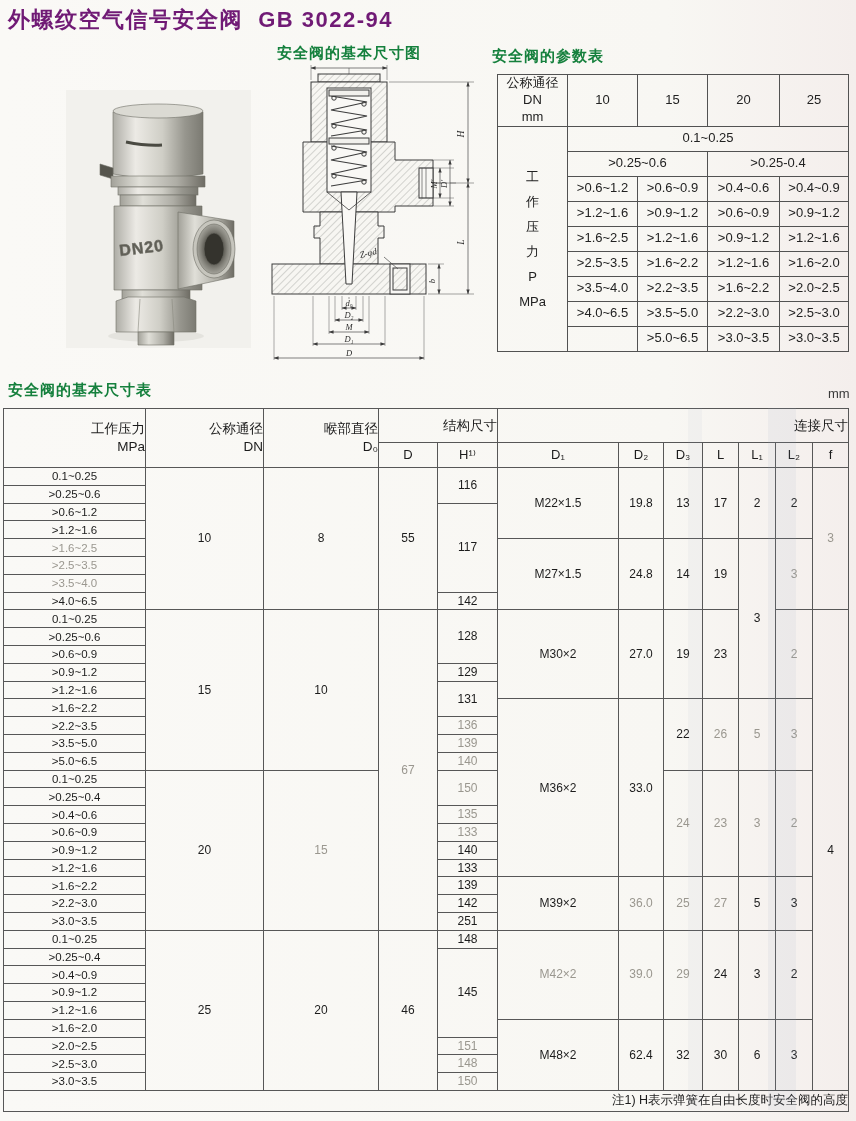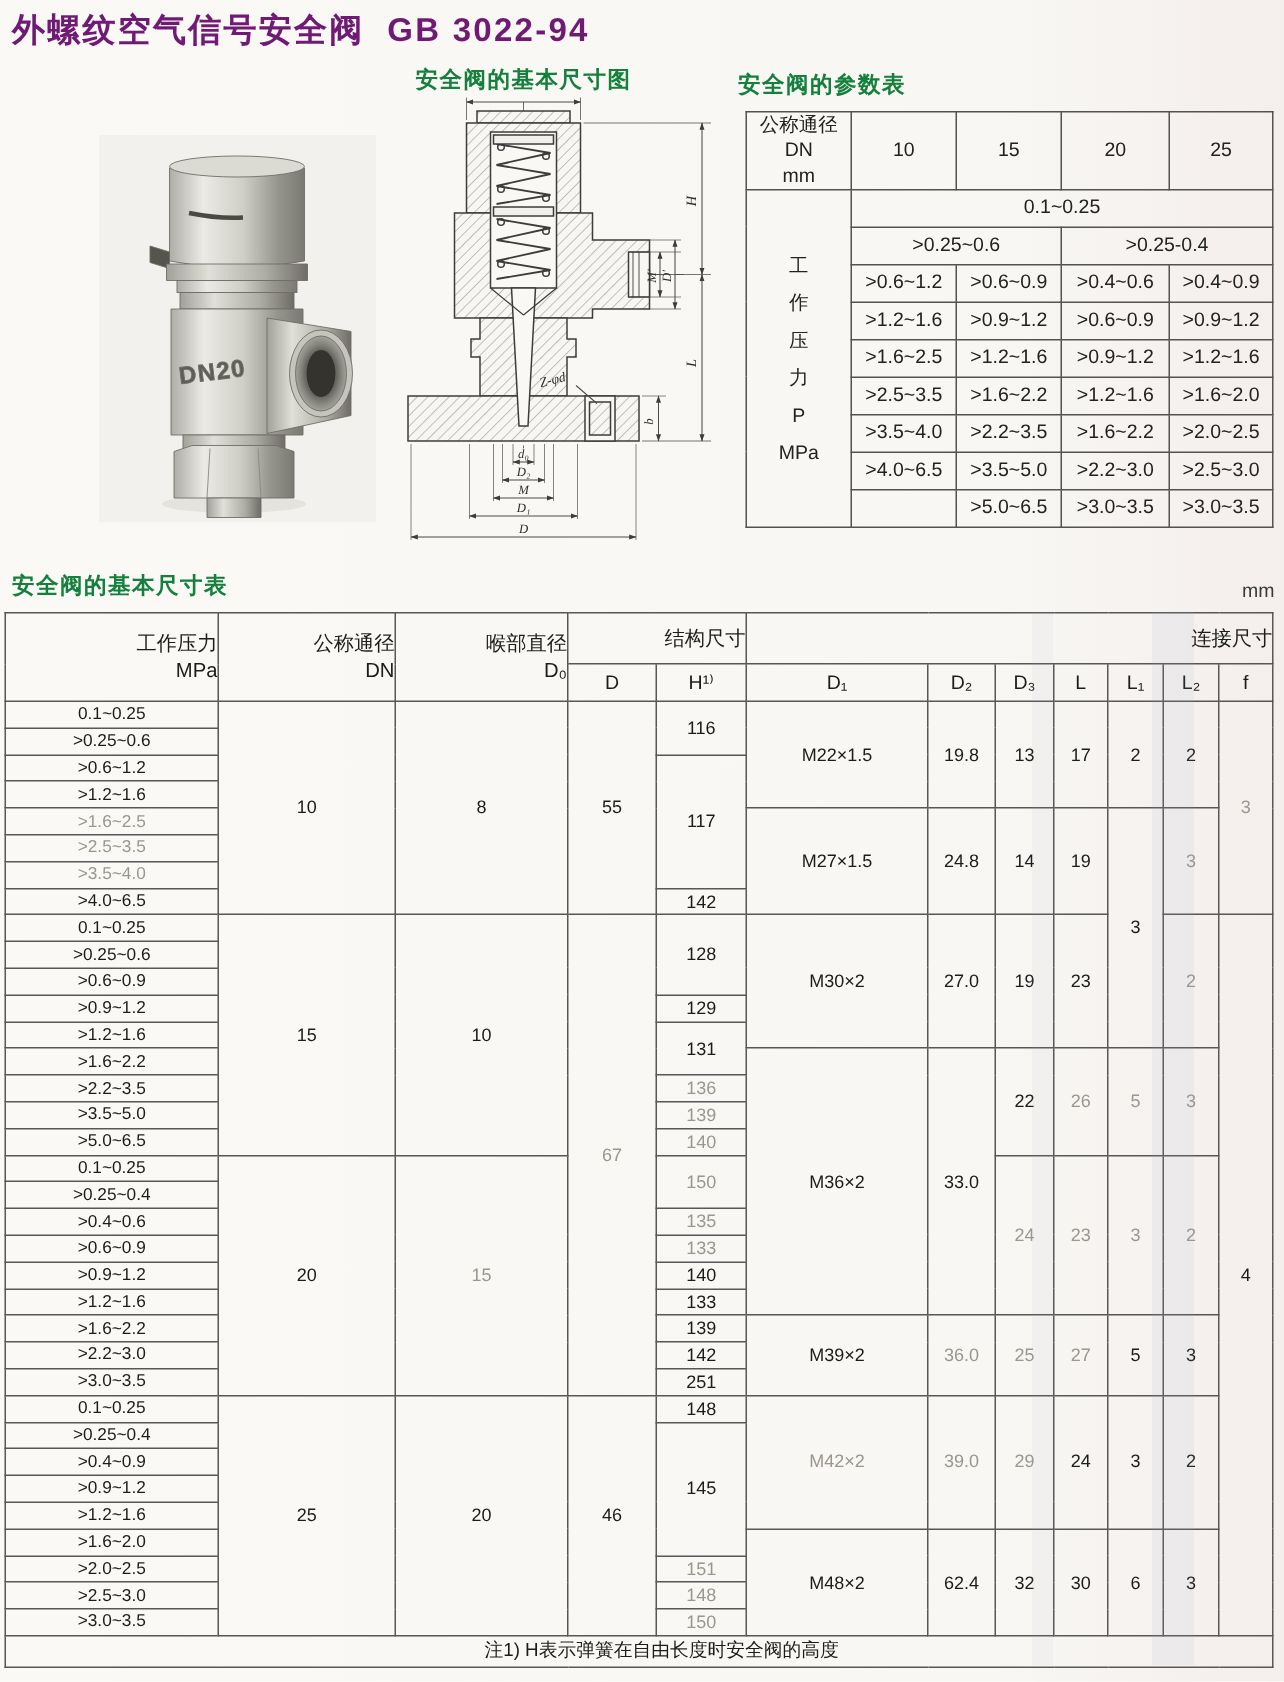--- a/index.html
+++ b/index.html
@@ -32,21 +32,21 @@
   .dims td{
     border:1px solid #575757;text-align:center;vertical-align:middle;
     padding:0;font-size:12px;line-height:1.05;white-space:pre-line;color:#1c1c1c;
     overflow:hidden;
   }
   .dims thead tr:first-child td{height:33px;font-size:13.5px;line-height:1.3;text-align:right;}
   .dims thead tr:last-child td{height:24px;font-size:13px;}
   .dims tbody tr{height:17.8px;}
   .dims td.pcol{font-size:11.5px;}
   .dims .lt{color:#9a978f;}
-  .dims tfoot td{height:20px;text-align:center;padding-left:30px;font-size:12.5px;}
+  .dims tfoot td{height:20px;text-align:right;padding-left:30px;font-size:12.5px;}
 
   .photo-box{position:absolute;left:66px;top:90px;width:185px;height:258px;}
   .drawing-box{position:absolute;left:256px;top:60px;width:230px;height:312px;}
   .streak{position:absolute;pointer-events:none;}
   #streak1{left:768px;top:408px;width:28px;height:702px;background:rgba(150,165,195,0.10);}
   #streak2{left:688px;top:408px;width:14px;height:702px;background:rgba(150,165,195,0.07);}
 </style>
 </head>
 <body>
 

